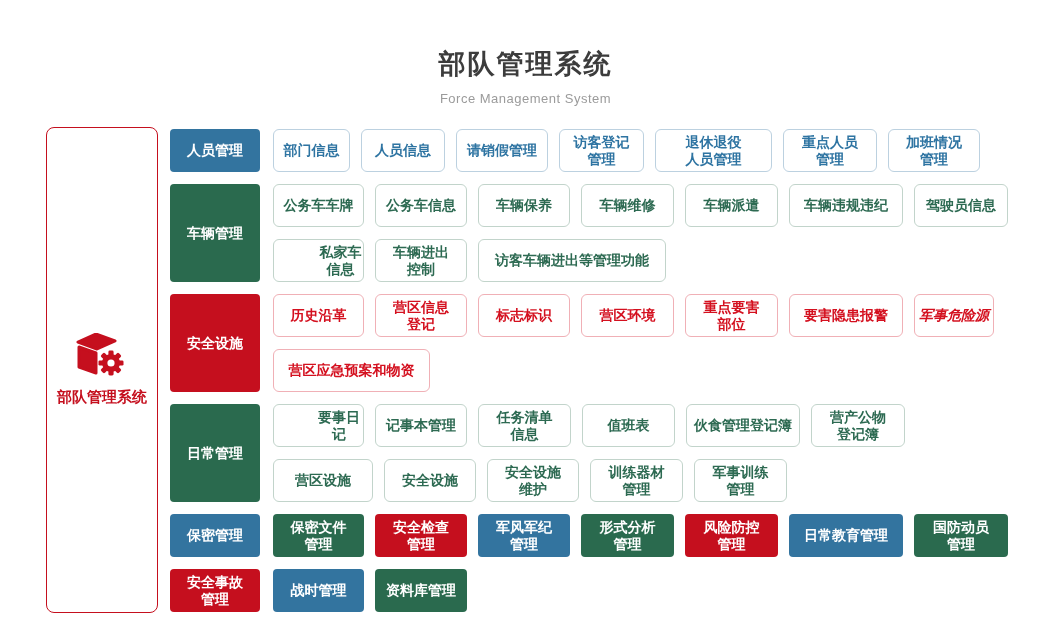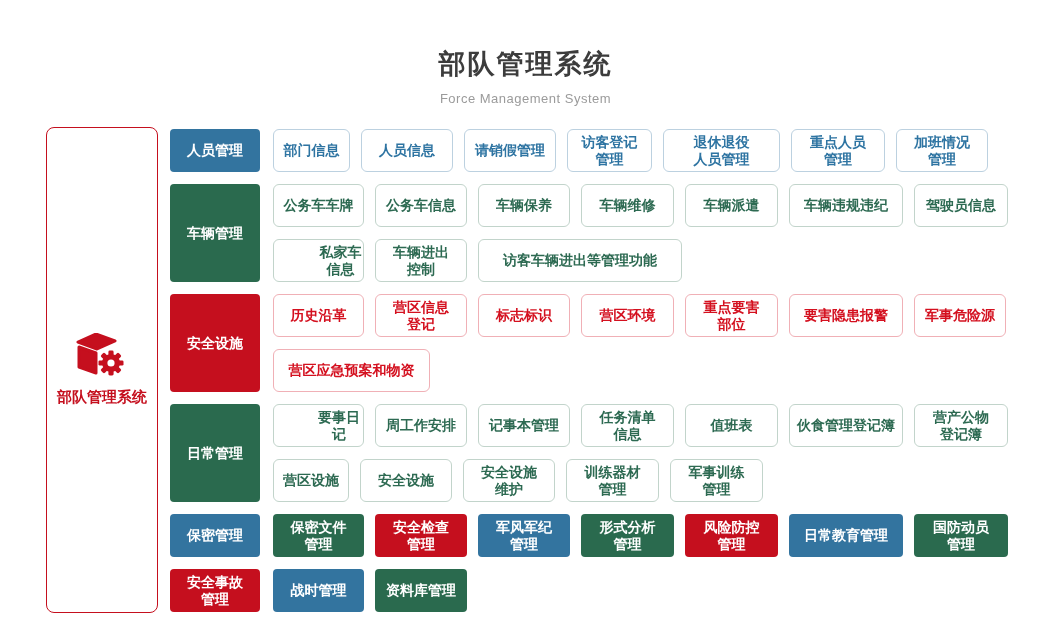--- a/index.html
+++ b/index.html
@@ -78,21 +78,21 @@
     </svg>
     <div class="root-label">部队管理系统</div>
   </div>
 
   <div class="groups">
       <div class="group">
         <div class="cat bg-blue">人员管理</div>
         <div class="rows">
           <div class="row">
             <div class="item outline-blue" style="width: 77px;">部门信息</div>
-            <div class="item outline-blue" style="width: 92px;">人员信息</div>
+            <div class="item outline-blue" style="width: 84px;">人员信息</div>
             <div class="item outline-blue" style="width: 92px;">请销假管理</div>
             <div class="item outline-blue" style="width: 85px;">访客登记
 管理</div>
             <div class="item outline-blue" style="width: 117px;">退休退役
 人员管理</div>
             <div class="item outline-blue" style="width: 94px;">重点人员
 管理</div>
             <div class="item outline-blue" style="width: 92px;">加班情况
 管理</div>
           </div>
@@ -107,59 +107,58 @@
             <div class="item outline-green" style="width: 92px;">车辆保养</div>
             <div class="item outline-green" style="width: 93px;">车辆维修</div>
             <div class="item outline-green" style="width: 93px;">车辆派遣</div>
             <div class="item outline-green" style="width: 114px;">车辆违规违纪</div>
             <div class="item outline-green" style="width: 94px;">驾驶员信息</div>
           </div>
           <div class="row">
             <div class="item outline-green" style="width: 91px; padding-left: 44px;">私家车信息</div>
             <div class="item outline-green" style="width: 92px;">车辆进出
 控制</div>
-            <div class="item outline-green" style="width: 204px;">访客车辆进出等管理功能</div>
+            <div class="item outline-green" style="width: 188px;">访客车辆进出等管理功能</div>
           </div>
         </div>
       </div>
       <div class="group">
         <div class="cat bg-red">安全设施</div>
         <div class="rows">
           <div class="row">
             <div class="item outline-red" style="width: 91px;">历史沿革</div>
             <div class="item outline-red" style="width: 92px;">营区信息
 登记</div>
             <div class="item outline-red" style="width: 92px;">标志标识</div>
             <div class="item outline-red" style="width: 93px;">营区环境</div>
             <div class="item outline-red" style="width: 93px;">重点要害
 部位</div>
             <div class="item outline-red" style="width: 114px;">要害隐患报警</div>
-            <div class="item outline-red" style="width: 92px;">军事危险源</div>
+            <div class="item outline-red" style="width: 80px; font-style: italic;">军事危险源</div>
           </div>
           <div class="row">
             <div class="item outline-red" style="width: 157px;">营区应急预案和物资</div>
           </div>
         </div>
       </div>
       <div class="group">
         <div class="cat bg-green">日常管理</div>
         <div class="rows">
           <div class="row">
             <div class="item outline-green" style="width: 91px; padding-left: 41px;">要事日记</div>
-            <div class="item outline-green" style="width: 92px;">周工作安排</div>
             <div class="item outline-green" style="width: 92px;">记事本管理</div>
             <div class="item outline-green" style="width: 93px;">任务清单
 信息</div>
             <div class="item outline-green" style="width: 93px;">值班表</div>
             <div class="item outline-green" style="width: 114px;">伙食管理登记簿</div>
             <div class="item outline-green" style="width: 94px;">营产公物
 登记簿</div>
           </div>
           <div class="row">
-            <div class="item outline-green" style="width: 76px;">营区设施</div>
+            <div class="item outline-green" style="width: 100px;">营区设施</div>
             <div class="item outline-green" style="width: 92px;">安全设施</div>
             <div class="item outline-green" style="width: 92px;">安全设施
 维护</div>
             <div class="item outline-green" style="width: 93px;">训练器材
 管理</div>
             <div class="item outline-green" style="width: 93px;">军事训练
 管理</div>
           </div>
         </div>
       </div>

